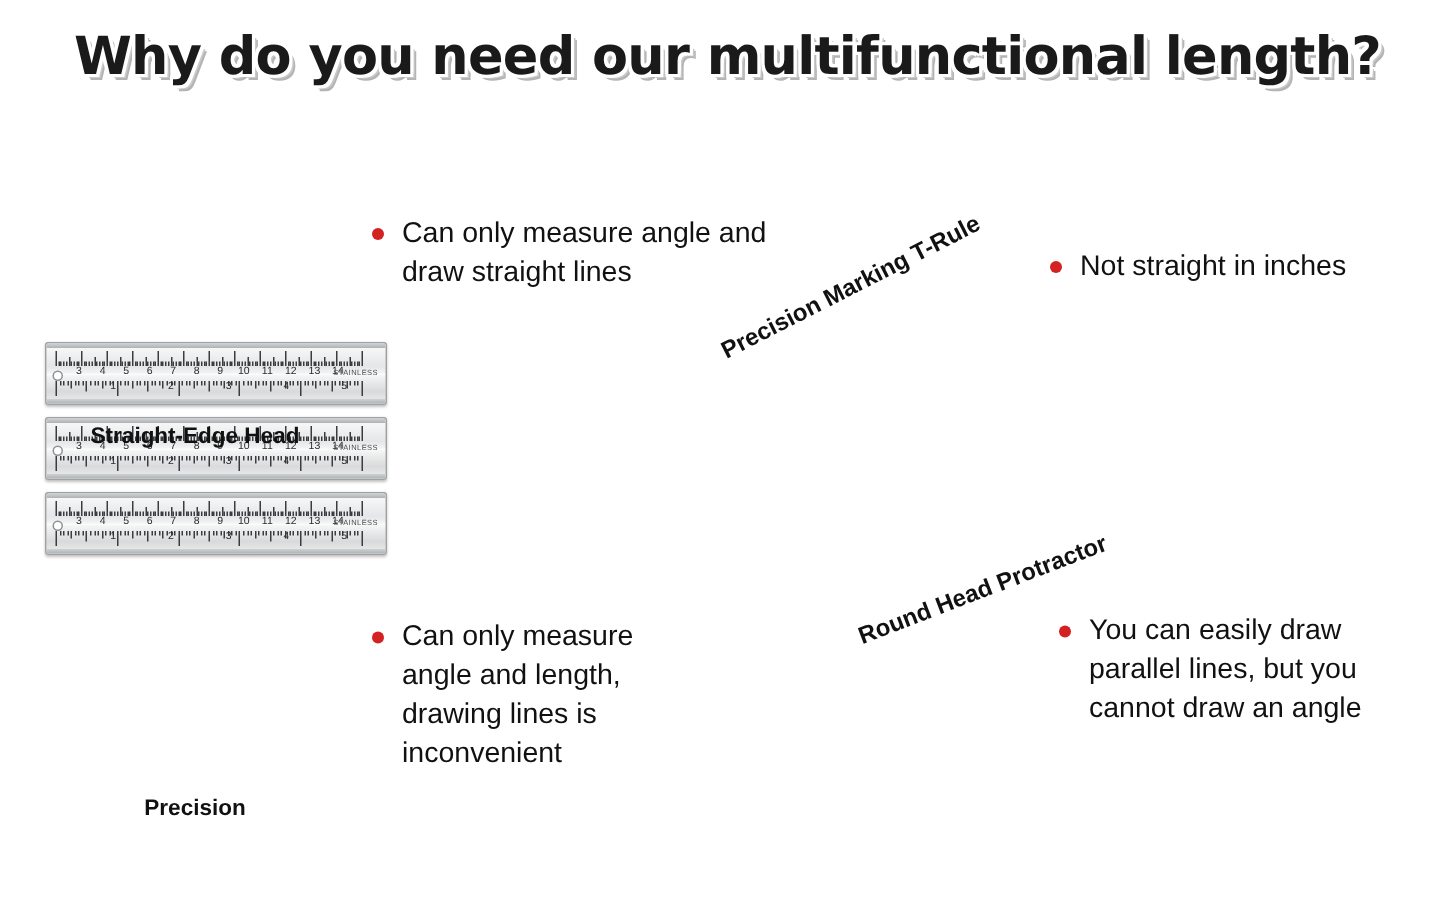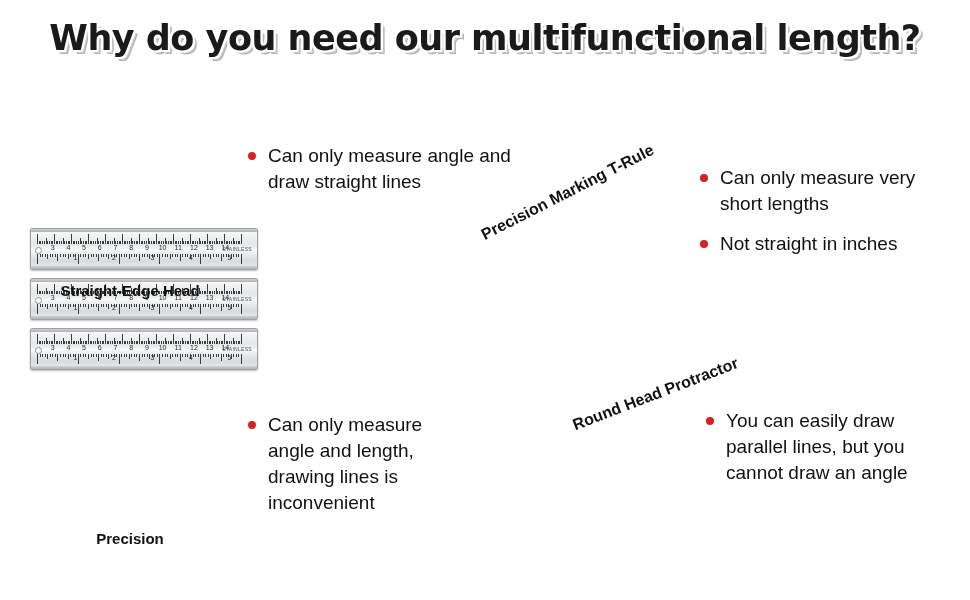--- a/index.html
+++ b/index.html
@@ -876,21 +876,20 @@
     
     
     
     
   </div>
 </div>
 
 <div class="caption cap-trule">Precision Marking T-Rule</div>
 
 <div class="bullets b2">
-  <div class="bullet">Can only measure very short lengths</div>
   <div class="bullet">Not straight in inches</div>
 </div>
 
 <div class="quad q3">
   
 </div>
 
 <div class="caption cap-protractor">Precision</div>
 
 <div class="bullets b3">

